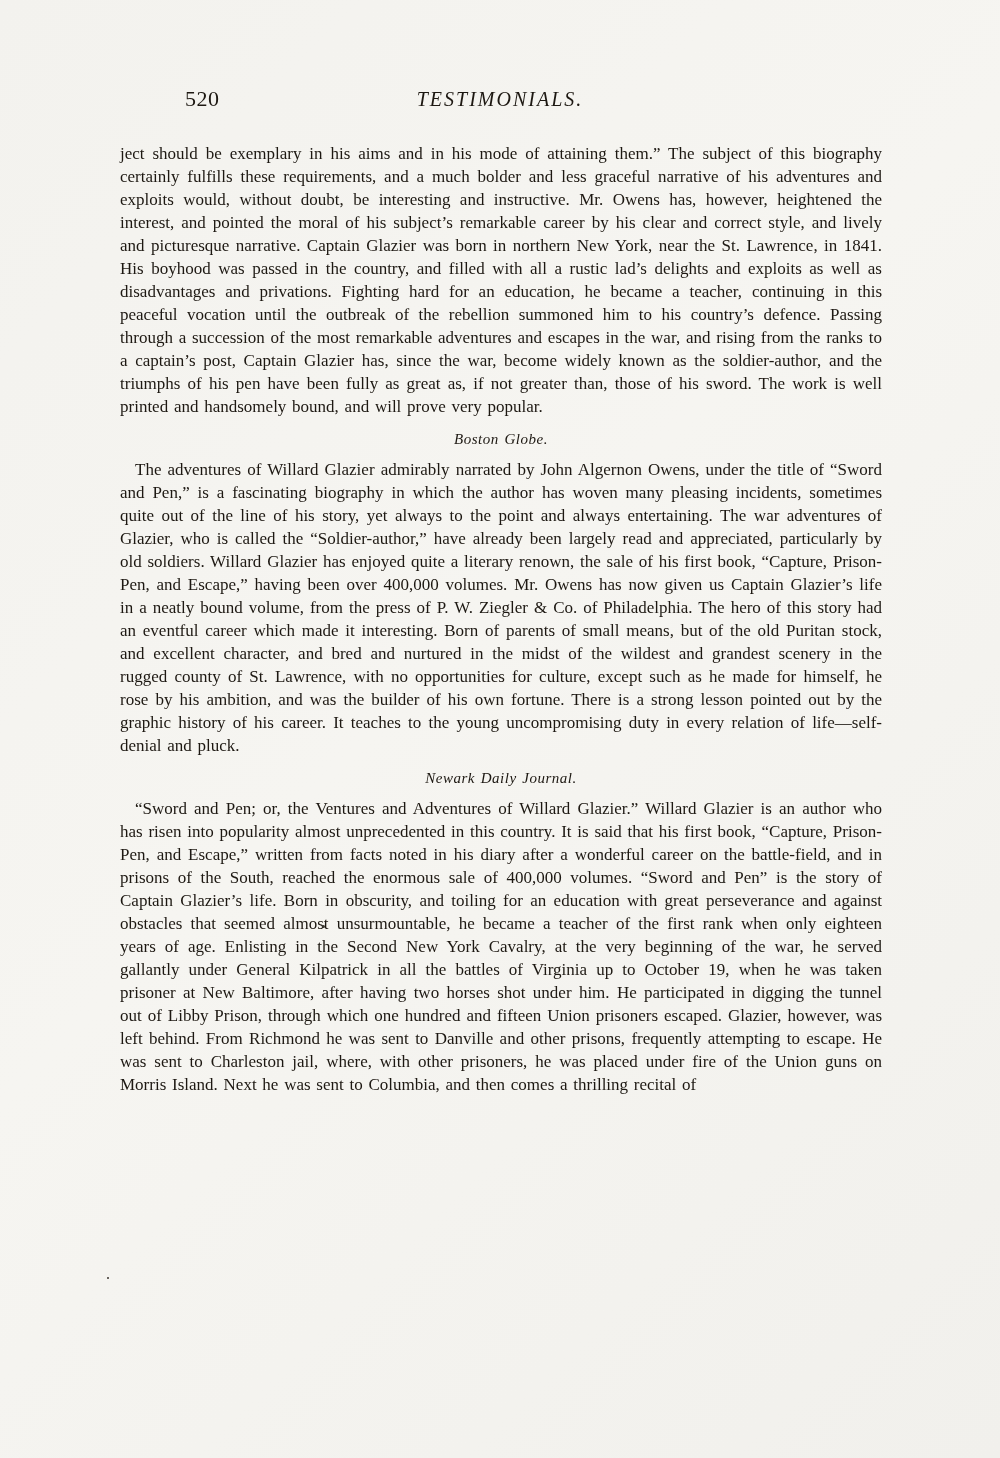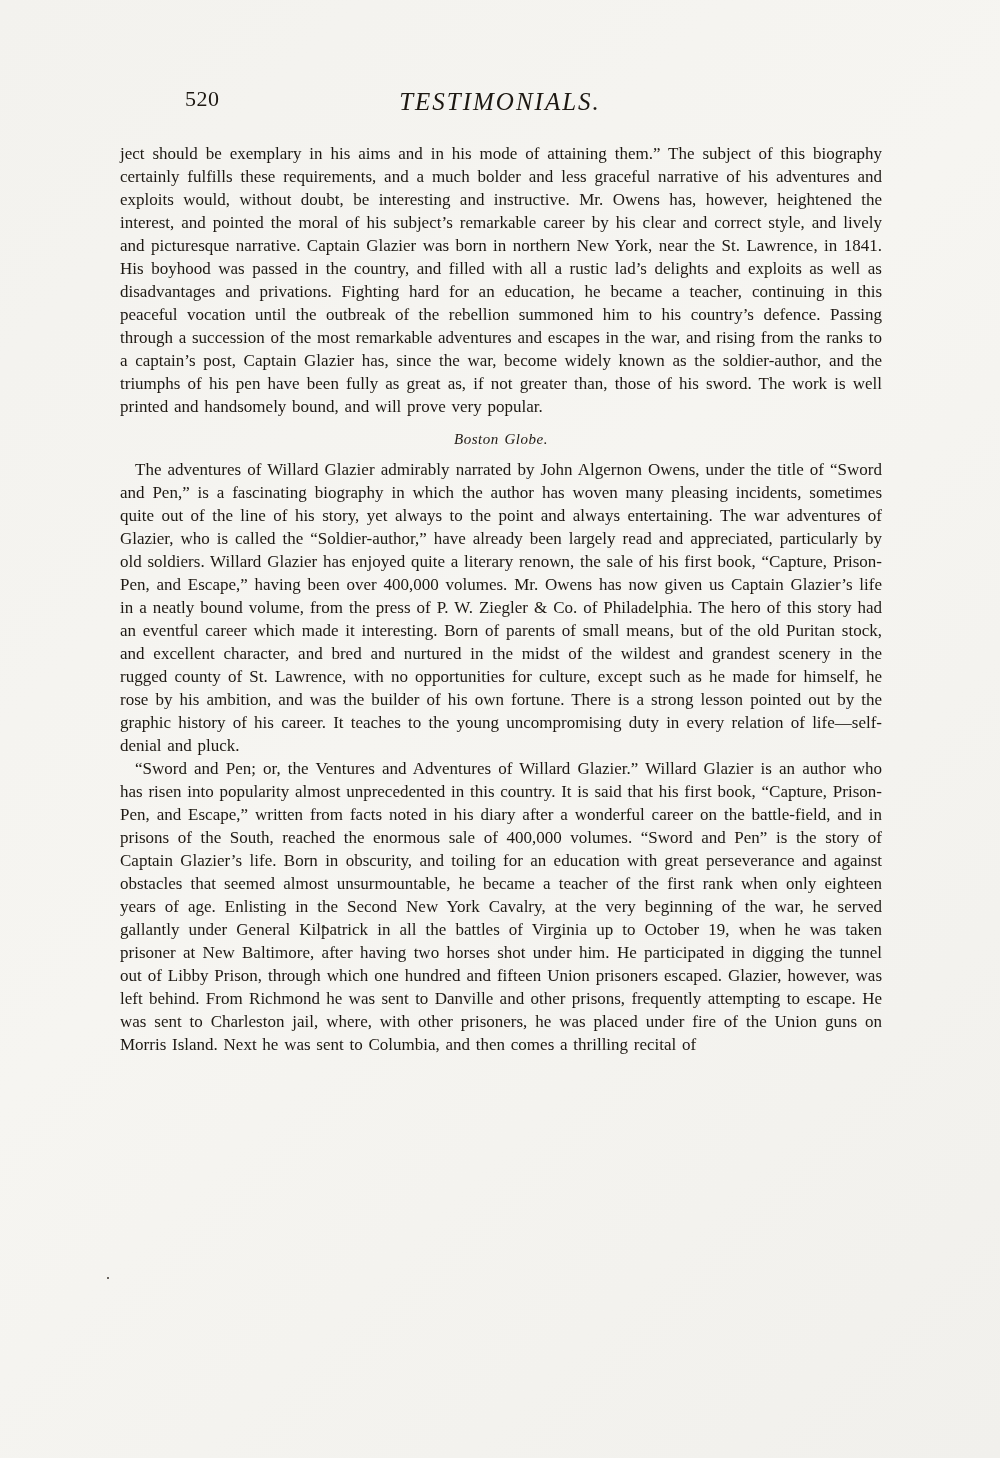--- a/index.html
+++ b/index.html
@@ -29,21 +29,21 @@
   .page-number {
     position: absolute;
     left: 185px;
     top: 86px;
     font-size: 22px;
     letter-spacing: 0.5px;
   }
   .page-title {
     margin: 0;
     text-align: center;
-    font-size: 25px;
+    font-size: 20px;
     font-weight: normal;
     font-style: italic;
     letter-spacing: 2px;
   }
   .text-block {
     margin: 0 118px 16px 120px;
     width: 762px;
     font-size: 17px;
     line-height: 23px;
     text-align: justify;
@@ -85,20 +85,21 @@
   </header>
 
   <main class="text-block">
 
     <p class="para no-indent">ject should be exemplary in his aims and in his mode of attaining them.” The subject of this biography certainly fulfills these requirements, and a much bolder and less graceful narrative of his adventures and exploits would, without doubt, be interesting and instructive. Mr. Owens has, however, heightened the interest, and pointed the moral of his subject’s remarkable career by his clear and correct style, and lively and picturesque narrative. Captain Glazier was born in northern New York, near the St. Lawrence, in 1841. His boyhood was passed in the country, and filled with all a rustic lad’s delights and exploits as well as disadvantages and privations. Fighting hard for an education, he became a teacher, continuing in this peaceful vocation until the outbreak of the rebellion summoned him to his country’s defence. Passing through a succession of the most remarkable adventures and escapes in the war, and rising from the ranks to a captain’s post, Captain Glazier has, since the war, become widely known as the soldier-author, and the triumphs of his pen have been fully as great as, if not greater than, those of his sword. The work is well printed and handsomely bound, and will prove very popular.</p>
 
     <h2 class="source-heading">Boston Globe.</h2>
 
     <p class="para">The adventures of Willard Glazier admirably narrated by John Algernon Owens, under the title of “Sword and Pen,” is a fascinating biography in which the author has woven many pleasing incidents, sometimes quite out of the line of his story, yet always to the point and always entertaining. The war adventures of Glazier, who is called the “Soldier-author,” have already been largely read and appreciated, particularly by old soldiers. Willard Glazier has enjoyed quite a literary renown, the sale of his first book, “Capture, Prison-Pen, and Escape,” having been over 400,000 volumes. Mr. Owens has now given us Captain Glazier’s life in a neatly bound volume, from the press of P. W. Ziegler &amp; Co. of Philadelphia. The hero of this story had an eventful career which made it interesting. Born of parents of small means, but of the old Puritan stock, and excellent character, and bred and nurtured in the midst of the wildest and grandest scenery in the rugged county of St. Lawrence, with no opportunities for culture, except such as he made for himself, he rose by his ambition, and was the builder of his own fortune. There is a strong lesson pointed out by the graphic history of his career. It teaches to the young uncompromising duty in every relation of life—self-denial and pluck.</p>
 
+    <h2 class="source-heading">Newark Daily Journal.</h2>
 
     <p class="para">“Sword and Pen; or, the Ventures and Adventures of Willard Glazier.” Willard Glazier is an author who has risen into popularity almost unprecedented in this country. It is said that his first book, “Capture, Prison-Pen, and Escape,” written from facts noted in his diary after a wonderful career on the battle-field, and in prisons of the South, reached the enormous sale of 400,000 volumes. “Sword and Pen” is the story of Captain Glazier’s life. Born in obscurity, and toiling for an education with great perseverance and against obstacles that seemed almost unsurmountable, he became a teacher of the first rank when only eighteen years of age. Enlisting in the Second New York Cavalry, at the very beginning of the war, he served gallantly under General Kilpatrick in all the battles of Virginia up to October 19, when he was taken prisoner at New Baltimore, after having two horses shot under him. He participated in digging the tunnel out of Libby Prison, through which one hundred and fifteen Union prisoners escaped. Glazier, however, was left behind. From Richmond he was sent to Danville and other prisons, frequently attempting to escape. He was sent to Charleston jail, where, with other prisoners, he was placed under fire of the Union guns on Morris Island. Next he was sent to Columbia, and then comes a thrilling recital of</p>
 
   </main>
 
   <span class="ink-speck speck-1"></span>
   <span class="ink-speck speck-2"></span>
 
 </div>
 

